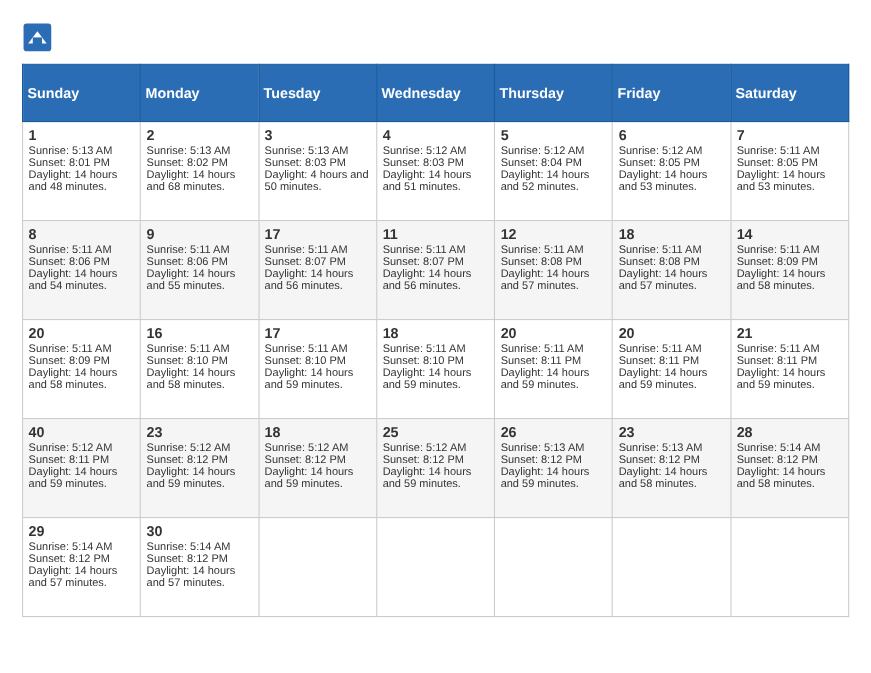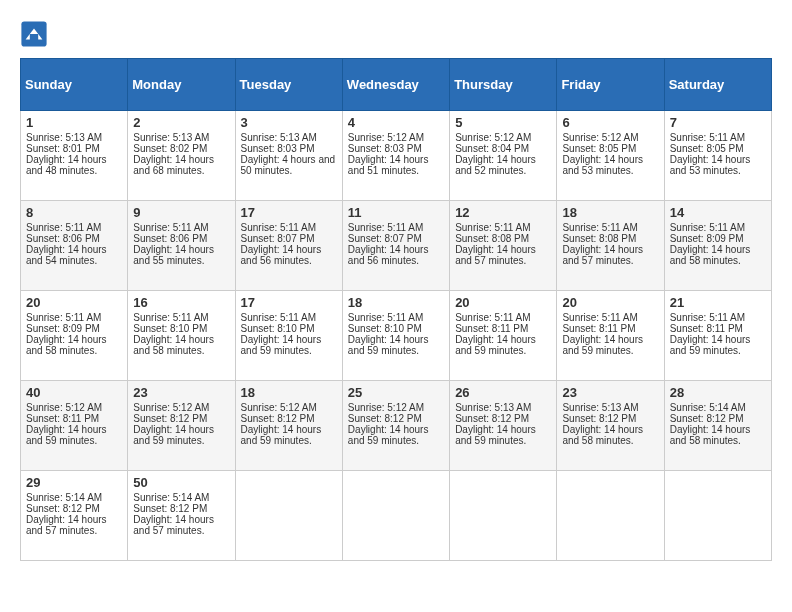--- a/index.html
+++ b/index.html
@@ -149,21 +149,21 @@
         <td><span class="day-num">40</span><span>Sunrise: 5:12 AM</span><br><span>Sunset: 8:11 PM</span><br><span>Daylight: 14 hours and 59 minutes.</span></td>
         <td><span class="day-num">23</span><span>Sunrise: 5:12 AM</span><br><span>Sunset: 8:12 PM</span><br><span>Daylight: 14 hours and 59 minutes.</span></td>
         <td><span class="day-num">18</span><span>Sunrise: 5:12 AM</span><br><span>Sunset: 8:12 PM</span><br><span>Daylight: 14 hours and 59 minutes.</span></td>
         <td><span class="day-num">25</span><span>Sunrise: 5:12 AM</span><br><span>Sunset: 8:12 PM</span><br><span>Daylight: 14 hours and 59 minutes.</span></td>
         <td><span class="day-num">26</span><span>Sunrise: 5:13 AM</span><br><span>Sunset: 8:12 PM</span><br><span>Daylight: 14 hours and 59 minutes.</span></td>
         <td><span class="day-num">23</span><span>Sunrise: 5:13 AM</span><br><span>Sunset: 8:12 PM</span><br><span>Daylight: 14 hours and 58 minutes.</span></td>
         <td><span class="day-num">28</span><span>Sunrise: 5:14 AM</span><br><span>Sunset: 8:12 PM</span><br><span>Daylight: 14 hours and 58 minutes.</span></td>
       </tr>
       <tr>
         <td><span class="day-num">29</span><span>Sunrise: 5:14 AM</span><br><span>Sunset: 8:12 PM</span><br><span>Daylight: 14 hours and 57 minutes.</span></td>
-        <td><span class="day-num">50</span><span>Sunrise: 5:14 AM</span><br><span>Sunset: 8:12 PM</span><br><span>Daylight: 14 hours and 57 minutes.</span></td>
+        <td><span class="day-num">30</span><span>Sunrise: 5:14 AM</span><br><span>Sunset: 8:12 PM</span><br><span>Daylight: 14 hours and 57 minutes.</span></td>
         <td class="empty-cell"></td>
         <td class="empty-cell"></td>
         <td class="empty-cell"></td>
         <td class="empty-cell"></td>
         <td class="empty-cell"></td>
       </tr>
     </tbody>
 </table>
 
 </body></html>

